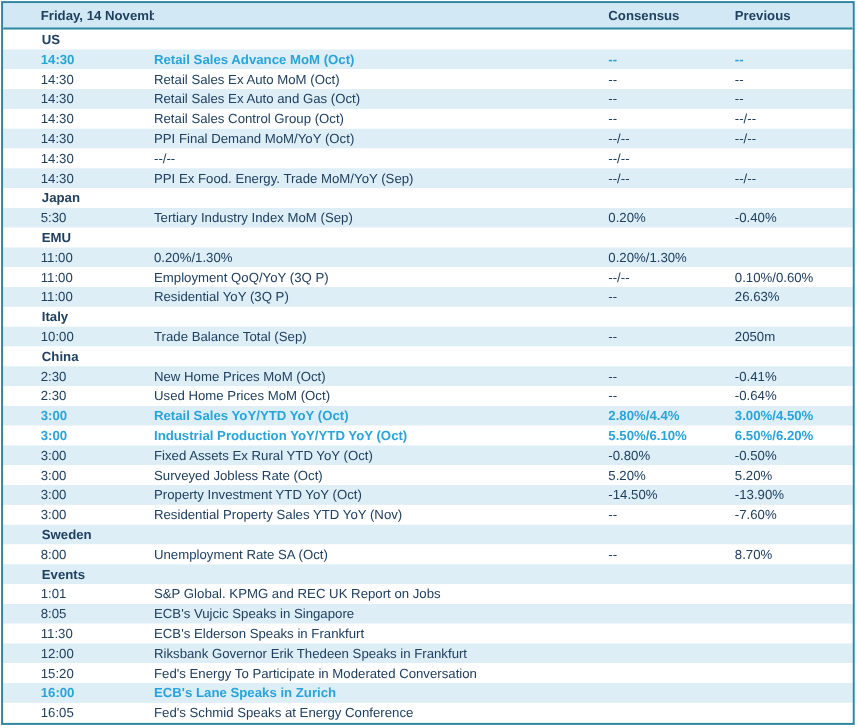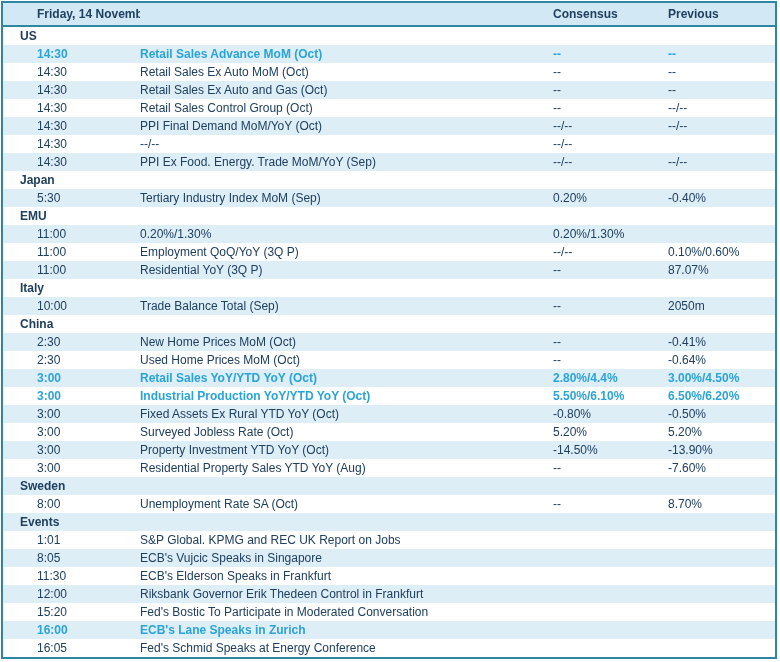--- a/index.html
+++ b/index.html
@@ -40,21 +40,21 @@
     grid-template-columns:137px 413px 115px 1fr;
     align-items:center;
     font-size:12px;
     background:#ffffff;
   }
   .row.alt{background:var(--stripe);}
   .cell{white-space:nowrap;overflow:hidden;}
   .c-time{padding-left:34px;}
   .section-label{
     grid-column:1 / -1;
-    padding-left:17px;
+    padding-left:35px;
     font-weight:bold;
     white-space:nowrap;
   }
   .row.hl .cell{color:var(--hl);font-weight:bold;}
 </style>
 </head>
 <body>
 
 <div class="calendar">
   <div class="header-row">
@@ -128,21 +128,21 @@
       <div class="row">
         <div class="cell c-time">11:00</div>
         <div class="cell c-name">Employment QoQ/YoY (3Q P)</div>
         <div class="cell c-cons">--/--</div>
         <div class="cell c-prev">0.10%/0.60%</div>
       </div>
       <div class="row alt">
         <div class="cell c-time">11:00</div>
         <div class="cell c-name">Residential YoY (3Q P)</div>
         <div class="cell c-cons">--</div>
-        <div class="cell c-prev">87.07%</div>
+        <div class="cell c-prev">26.63%</div>
       </div>
       <div class="row">
         <div class="section-label cell">Italy</div>
       </div>
       <div class="row alt">
         <div class="cell c-time">10:00</div>
         <div class="cell c-name">Trade Balance Total (Sep)</div>
         <div class="cell c-cons">--</div>
         <div class="cell c-prev">2050m</div>
       </div>
@@ -186,21 +186,21 @@
         <div class="cell c-prev">5.20%</div>
       </div>
       <div class="row alt">
         <div class="cell c-time">3:00</div>
         <div class="cell c-name">Property Investment YTD YoY (Oct)</div>
         <div class="cell c-cons">-14.50%</div>
         <div class="cell c-prev">-13.90%</div>
       </div>
       <div class="row">
         <div class="cell c-time">3:00</div>
-        <div class="cell c-name">Residential Property Sales YTD YoY (Aug)</div>
+        <div class="cell c-name">Residential Property Sales YTD YoY (Nov)</div>
         <div class="cell c-cons">--</div>
         <div class="cell c-prev">-7.60%</div>
       </div>
       <div class="row alt">
         <div class="section-label cell">Sweden</div>
       </div>
       <div class="row">
         <div class="cell c-time">8:00</div>
         <div class="cell c-name">Unemployment Rate SA (Oct)</div>
         <div class="cell c-cons">--</div>
@@ -222,27 +222,27 @@
         <div class="cell c-prev"></div>
       </div>
       <div class="row">
         <div class="cell c-time">11:30</div>
         <div class="cell c-name">ECB's Elderson Speaks in Frankfurt</div>
         <div class="cell c-cons"></div>
         <div class="cell c-prev"></div>
       </div>
       <div class="row alt">
         <div class="cell c-time">12:00</div>
-        <div class="cell c-name">Riksbank Governor Erik Thedeen Control in Frankfurt</div>
+        <div class="cell c-name">Riksbank Governor Erik Thedeen Speaks in Frankfurt</div>
         <div class="cell c-cons"></div>
         <div class="cell c-prev"></div>
       </div>
       <div class="row">
         <div class="cell c-time">15:20</div>
-        <div class="cell c-name">Fed's Bostic To Participate in Moderated Conversation</div>
+        <div class="cell c-name">Fed's Energy To Participate in Moderated Conversation</div>
         <div class="cell c-cons"></div>
         <div class="cell c-prev"></div>
       </div>
       <div class="row alt hl">
         <div class="cell c-time">16:00</div>
         <div class="cell c-name">ECB's Lane Speaks in Zurich</div>
         <div class="cell c-cons"></div>
         <div class="cell c-prev"></div>
       </div>
       <div class="row">

